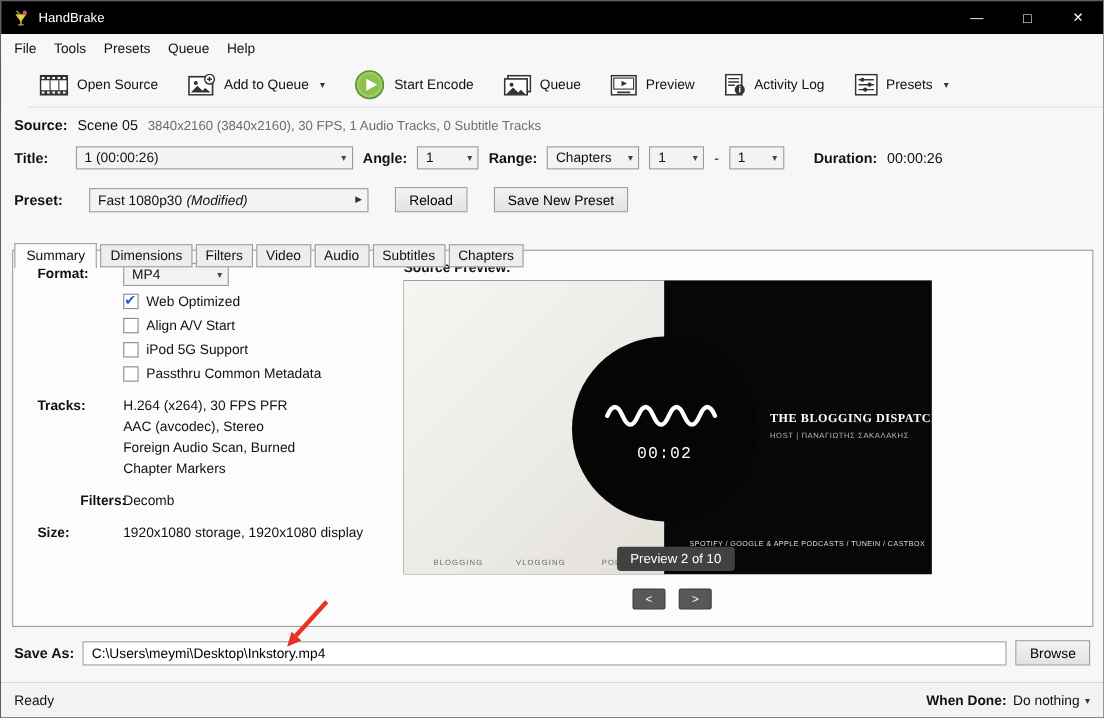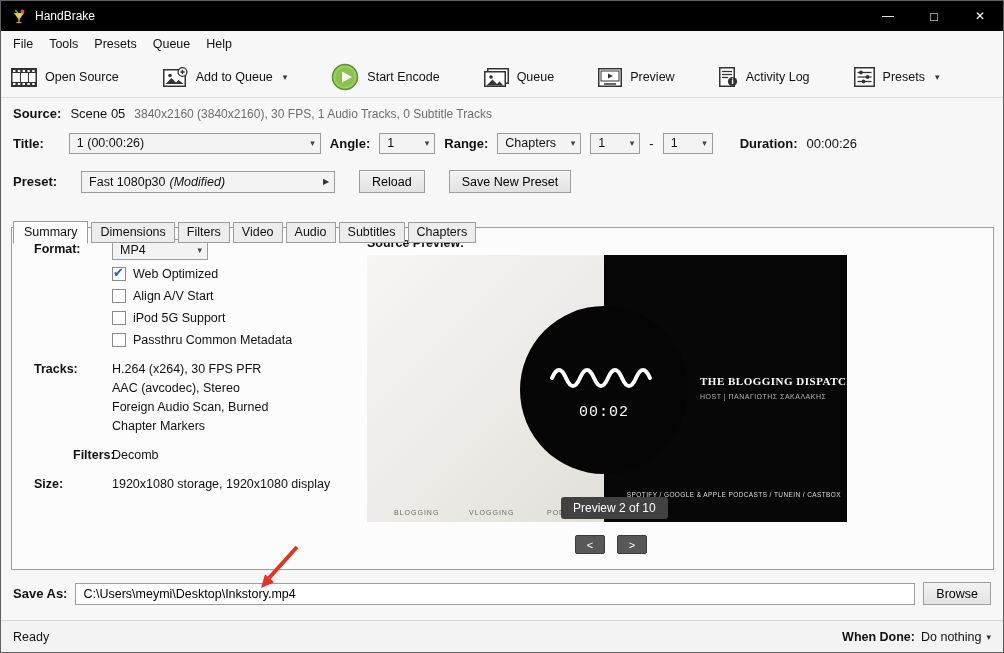--- a/index.html
+++ b/index.html
@@ -15,21 +15,21 @@
   .tb-controls { margin-left:auto; display:flex; height:100%; }
   .tb-btn { width:46px; display:flex; align-items:center; justify-content:center; font-size:12px; cursor:default; }
   .tb-btn.max { font-size:13px; }
 
   
   .menubar { height:26px; background:#f7f7f7; display:flex; align-items:center; padding-left:4px; flex:0 0 auto; }
   .menu-item { padding:4px 8px; font-size:12.5px; }
 
   
   .toolbar { height:41px; background:#f7f7f7; border-bottom:1px solid #dcdcdc; display:flex;
-             align-items:center; padding-left:10px; gap:44px; flex:0 0 auto; }
+             align-items:center; padding-left:10px; gap:27px; flex:0 0 auto;margin-left:25px; }
   .tool-item { display:flex; align-items:center; gap:8px; font-size:12.5px; white-space:nowrap; }
   .tool-caret { font-size:9px; color:#333; margin-left:2px; }
   .icon svg { display:block; }
 
   
   .main { position:relative; flex:1 1 auto; background:#f7f7f7; }
   .blabel { font-weight:bold; }
   .row-source { position:absolute; left:12px; top:8px; display:flex; align-items:center; gap:9px; }
   .src-details { color:#6d6d6d; font-size:12px; }
 

